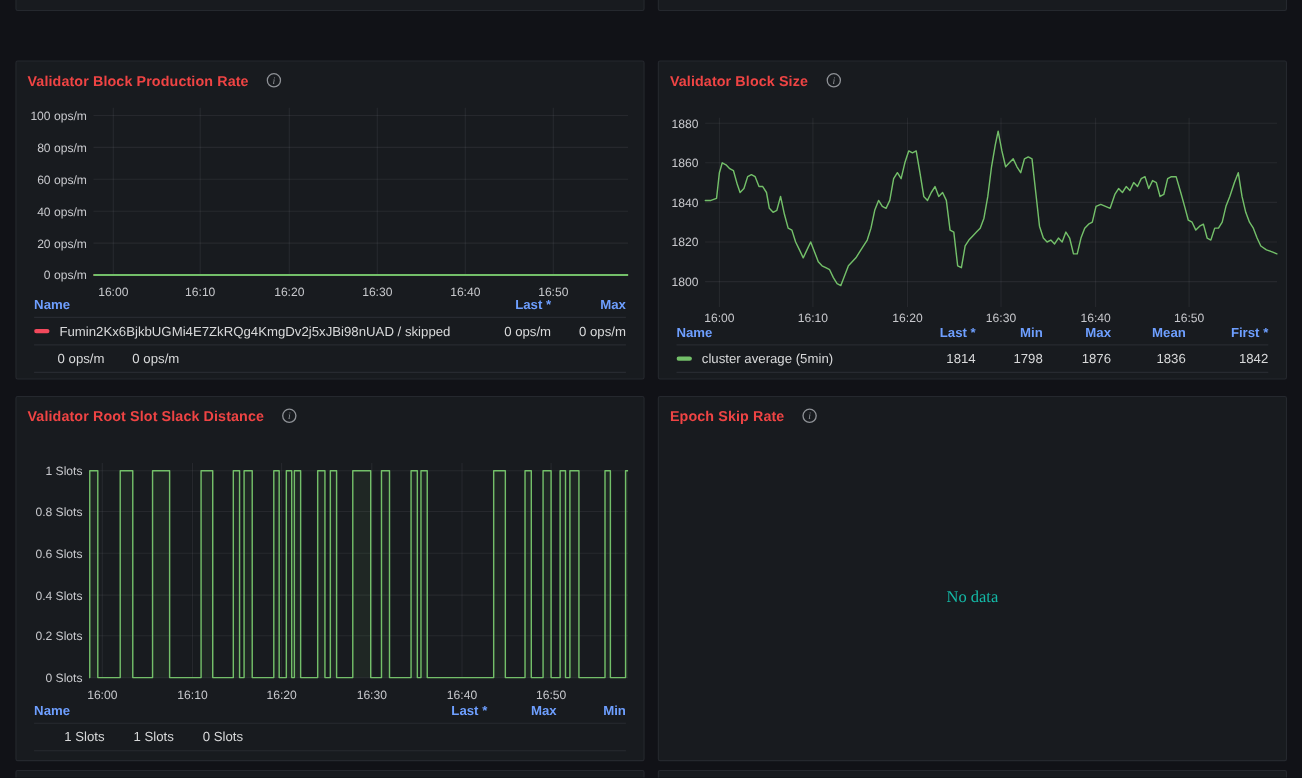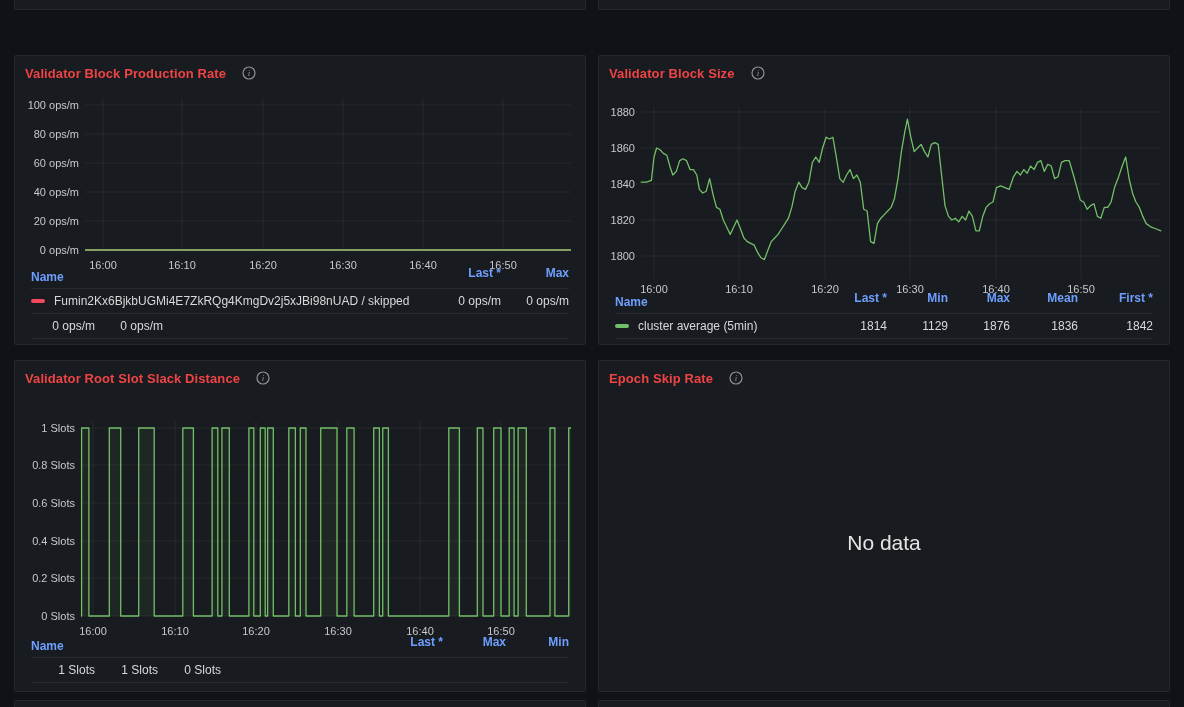--- a/index.html
+++ b/index.html
@@ -14,28 +14,28 @@
   .pt{top:-2px;height:12px;border-radius:0 0 2px 2px;}
   .pb{top:700px;height:9px;border-radius:2px 2px 0 0;}
   .colL{left:14px;width:572px;} .colR{left:598px;width:572px;}
   .section-header{position:absolute;left:16px;top:22px;display:flex;align-items:center;gap:10px;
         color:#e4e5e7;font-size:16px;font-weight:700;cursor:pointer;height:20px;}
   .panel-header{position:relative;display:flex;align-items:center;gap:16px;height:34px;padding-left:10px;z-index:2;}
   .panel-title{font-size:13px;font-weight:700;color:#ef4444;margin:0;letter-spacing:.1px;text-align:right;}
   .chart-svg{position:absolute;left:0;top:0;z-index:1;}
   .legend{position:absolute;left:16px;right:16px;font-size:12px;color:#d8d9da;z-index:2;}
   .lg1{bottom:5px;} .lg2{bottom:5px;} .lg3{bottom:8px;}
-  .legend-header{display:flex;height:22px;color:#6e9fff;font-weight:700;}
+  .legend-header{display:flex;height:22px;align-items:center;color:#6e9fff;font-weight:700;}
   .legend-row{display:flex;height:24px;align-items:center;border-top:1px solid rgba(204,204,220,0.09);}
   .legend-row:last-child{border-bottom:1px solid rgba(204,204,220,0.09);}
   .lg-name{flex:1;display:flex;align-items:center;gap:9px;min-width:0;white-space:nowrap;overflow:hidden;}
   .lg-val{flex:none;text-align:right;}
   .swatch{width:14px;height:4px;border-radius:2px;flex:none;}
   .no-data{position:absolute;left:0;right:0;top:34px;bottom:0;display:flex;align-items:center;justify-content:center;
-        color:#e5e5e5;font-size:21px;}
+        color:#14b8a6;font-size:15px;font-family:Liberation Serif, serif;}
   .icon-btn{display:flex;align-items:center;justify-content:center;cursor:pointer;}
 </style>
 </head>
 <body>
 
 <div class="page">
 
   <div class="partial pt colL"></div>
   <div class="partial pt colR"></div>
 
@@ -158,21 +158,21 @@
           <div class="lg-val" style="width: 62px;">Max</div>
           <div class="lg-val" style="width: 68px;">Mean</div>
           <div class="lg-val" style="width: 75px;">First *</div>
         </div>
         <div class="legend-row">
           <div class="lg-name">
             <span class="swatch" style="background: rgb(115, 191, 105);"></span>
             <span>cluster average (5min)</span>
           </div>
           <div class="lg-val" style="width: 60px;">1814</div>
-          <div class="lg-val" style="width: 61px;">1129</div>
+          <div class="lg-val" style="width: 61px;">1798</div>
           <div class="lg-val" style="width: 62px;">1876</div>
           <div class="lg-val" style="width: 68px;">1836</div>
           <div class="lg-val" style="width: 75px;">1842</div>
         </div>
       </div>
   </section>
 
   <section class="panel p3">
     <div class="panel-header">
       <h2 class="panel-title">Validator Root Slot Slack Distance</h2>

